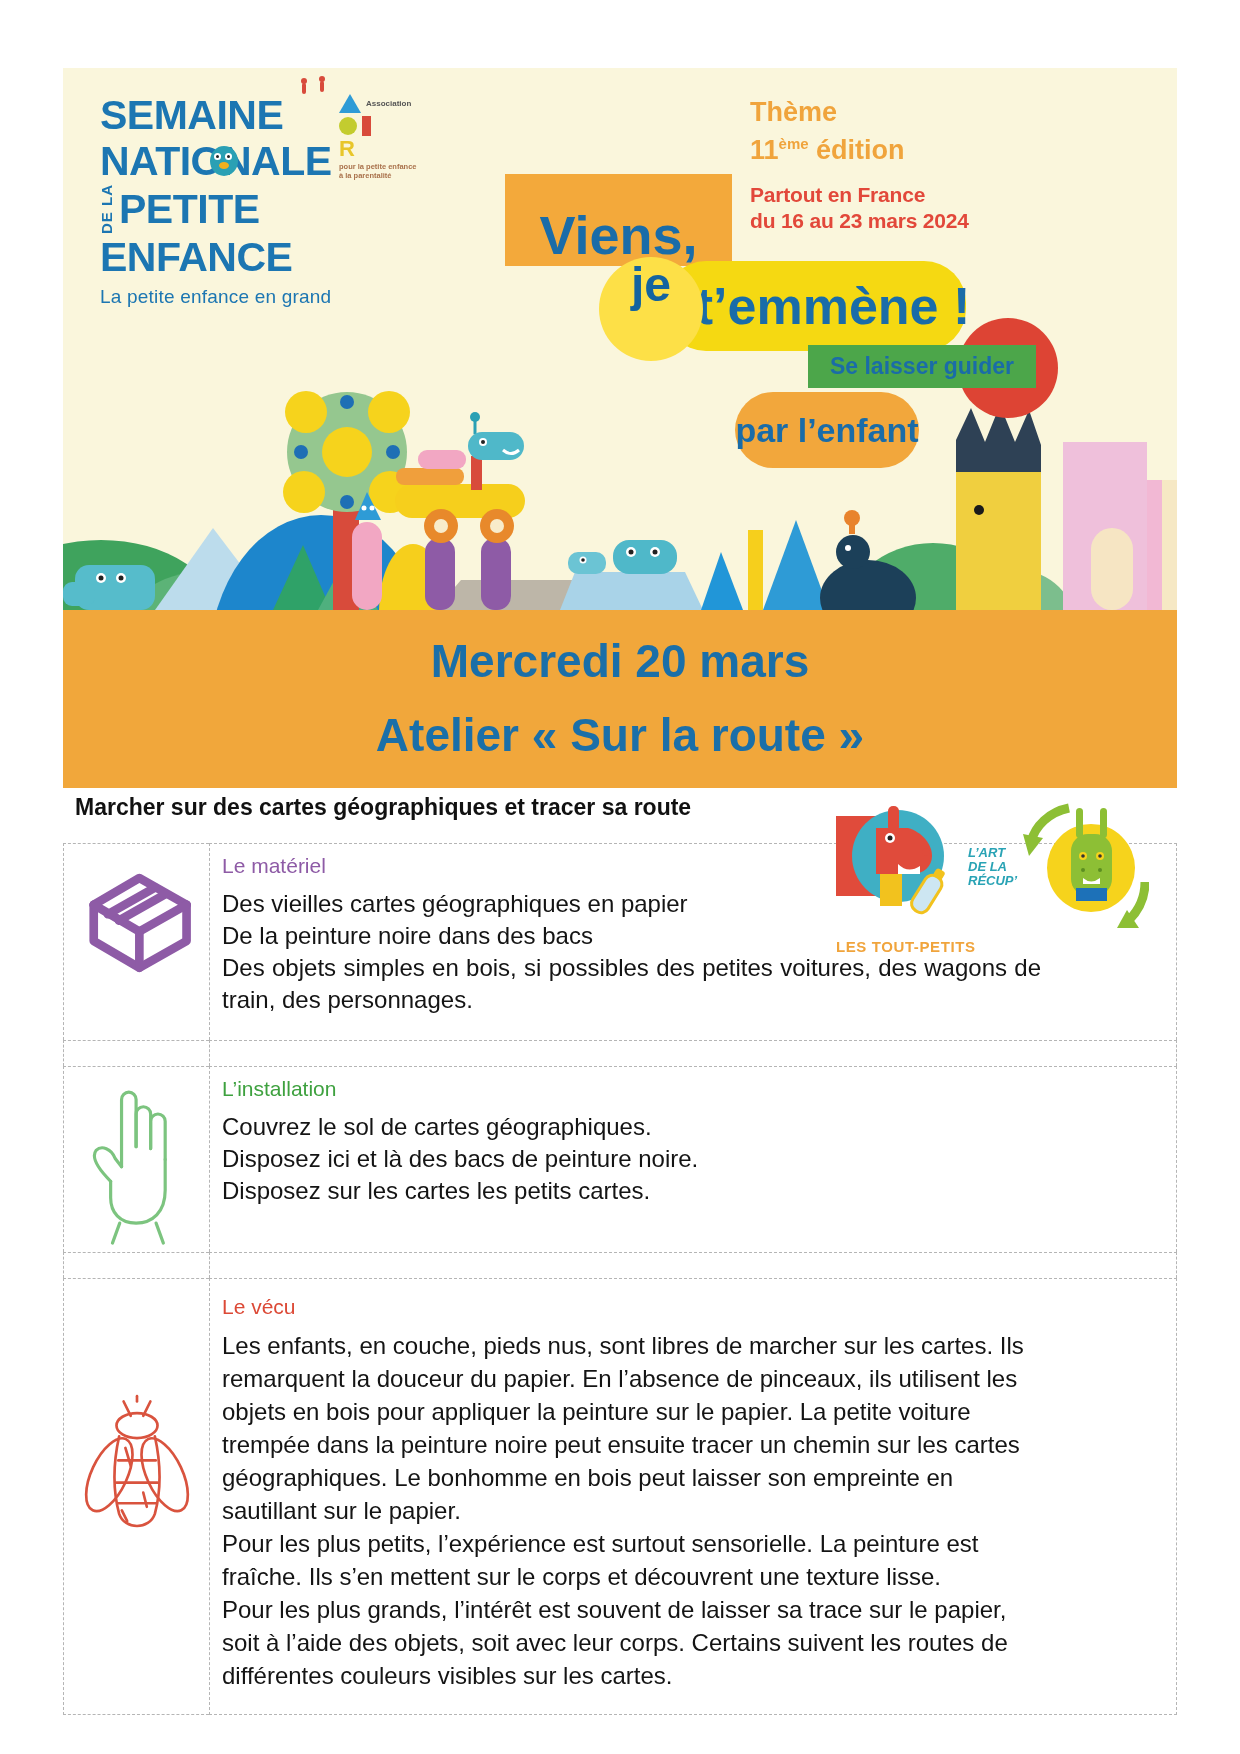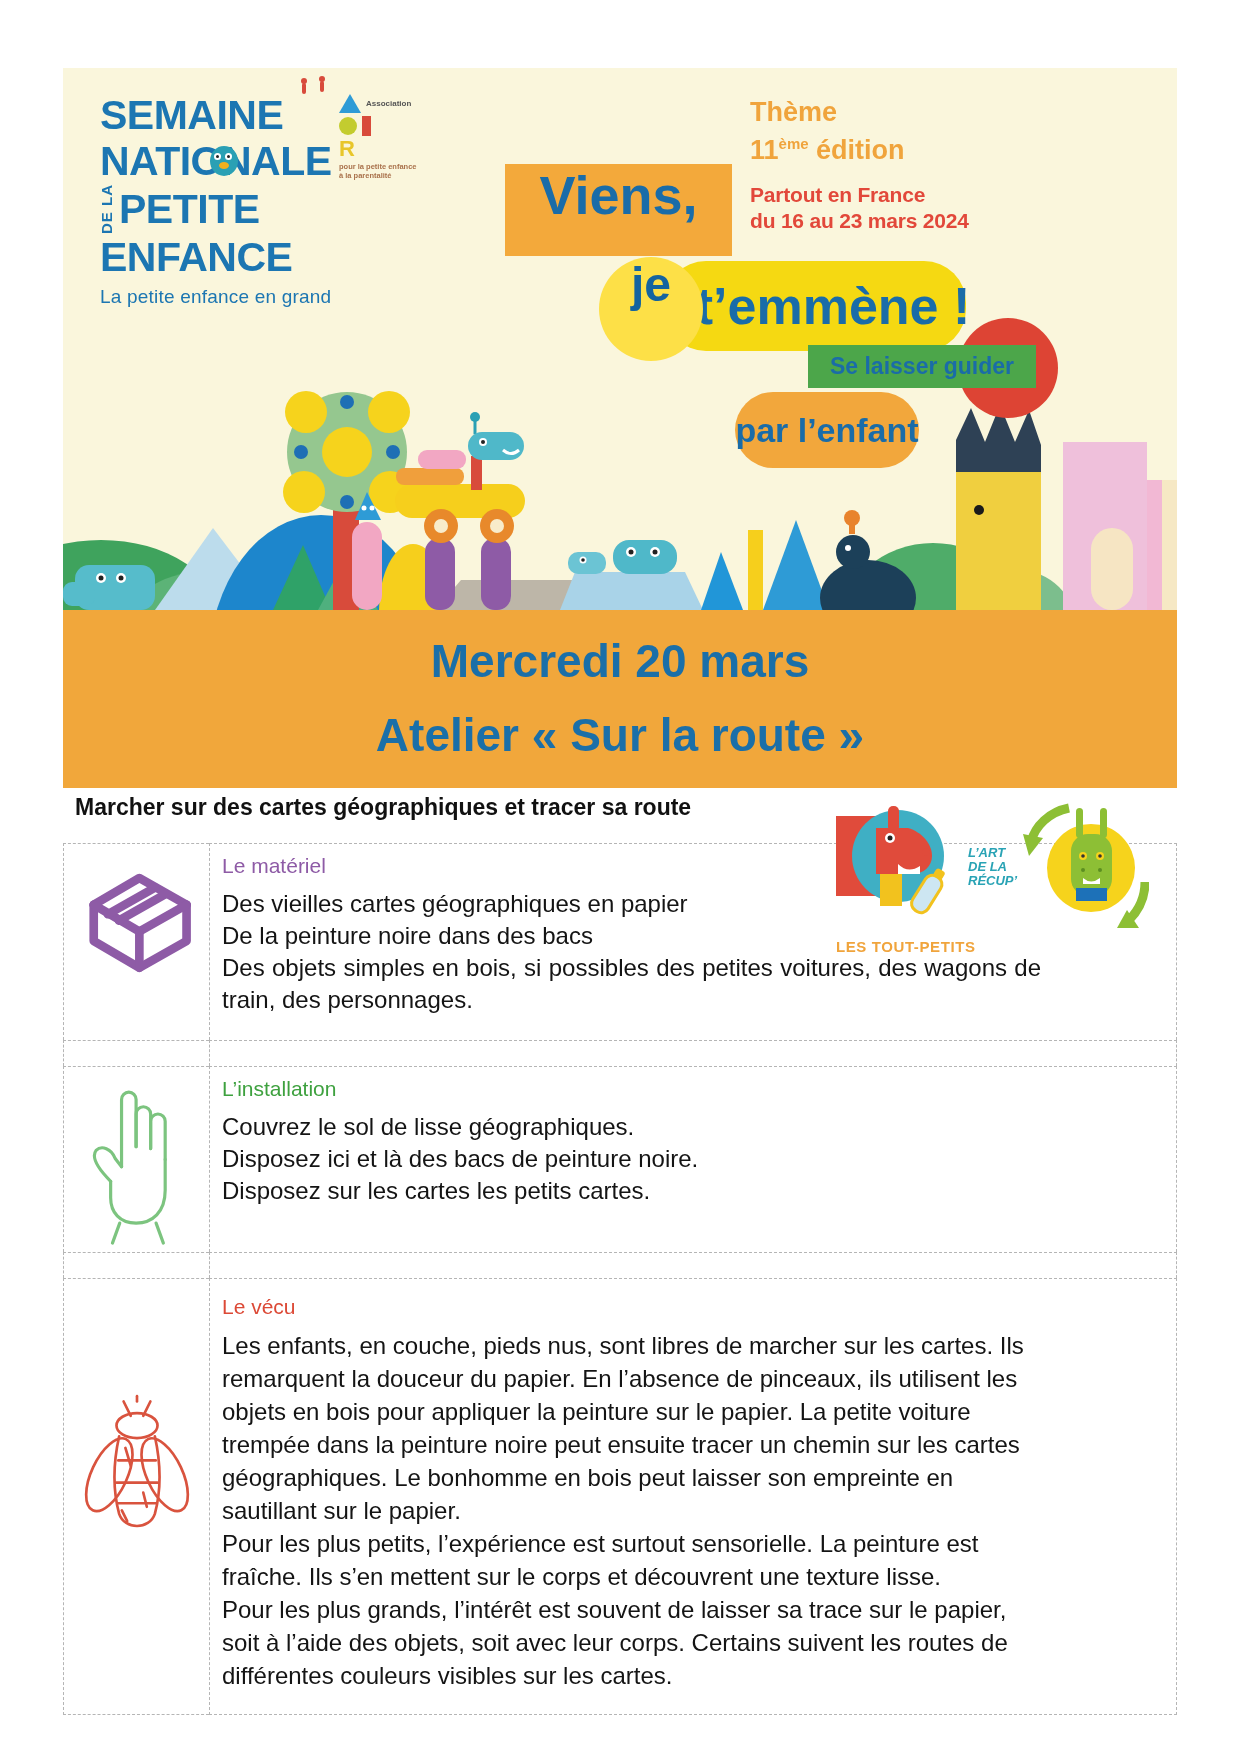--- a/index.html
+++ b/index.html
@@ -33,21 +33,21 @@
   .rletter{font-size:22px;font-weight:900;color:#E8C62B;line-height:20px;}
   .assoc-sub{font-size:7.5px;font-weight:bold;color:#A9714B;line-height:9px;margin-top:3px;}
 
   .theme-block{position:absolute;left:687px;top:28px;z-index:5;}
   .theme-label{font-size:27px;font-weight:bold;color:#F0A43C;line-height:32px;}
   .edition{font-size:27px;font-weight:bold;color:#F0A43C;line-height:32px;}
   .edition sup{font-size:15px;vertical-align:super;}
   .loc{font-size:21px;font-weight:bold;color:#E2483A;line-height:26px;margin-top:16px;letter-spacing:-0.2px;}
   .dates{font-size:21px;font-weight:bold;color:#E2483A;line-height:26px;letter-spacing:-0.2px;}
 
-  .viens-box{position:absolute;left:442px;top:96px;width:227px;height:92px;background:#F3A93B;display:flex;align-items:flex-start;justify-content:center;z-index:2;}
+  .viens-box{position:absolute;left:442px;top:106px;width:227px;height:92px;background:#F3A93B;display:flex;align-items:flex-end;justify-content:center;z-index:2;}
   .viens-box span{font-size:54px;font-weight:bold;color:#1A6CA8;}
   .je-circle{position:absolute;left:536px;top:189px;width:104px;height:104px;border-radius:50%;background:#fde047;display:flex;align-items:flex-start;justify-content:center;z-index:3;}
   .je-circle span{font-size:48px;font-weight:bold;color:#15649F;}
   .emmene-box{position:absolute;left:601px;top:193px;width:302px;height:90px;background:#F5D912;border-radius:42px;display:flex;align-items:center;justify-content:center;padding-left:36px;box-sizing:border-box;z-index:2;}
   .emmene-box span{font-size:52px;font-weight:bold;color:#1A6CA8;white-space:nowrap;}
   .red-circle{position:absolute;left:895px;top:250px;width:100px;height:100px;border-radius:50%;background:#DD4434;z-index:1;}
   .guider-box{position:absolute;left:745px;top:277px;width:228px;height:43px;background:#4CA64A;display:flex;align-items:center;justify-content:center;z-index:2;}
   .guider-box span{font-size:23px;font-weight:bold;color:#1A6CA8;}
   .enfant-box{position:absolute;left:672px;top:324px;width:184px;height:76px;background:#F2A73C;border-radius:38px;display:flex;align-items:center;justify-content:center;z-index:3;}
   .enfant-box span{font-size:34px;font-weight:bold;color:#1A6CA8;}
@@ -286,21 +286,21 @@
           <path d="M54,70 L54,34 a8,8 0 0 1 16,0 L70,72"></path>
           <path d="M70,72 L70,42 a8,8 0 0 1 16,0 L86,84"></path>
           <path d="M86,84 L86,118 C86,142 72,154 54,154 C36,154 26,142 26,126 L26,108"></path>
           <path d="M26,108 C14,96 4,82 10,74 C16,68 27,72 31,83 L38,92"></path>
           <path d="M36,154 L28,176 M76,154 L84,176"></path>
         </g>
       </svg>
     </div>
     <div class="cell last-col content-cell">
       <div class="sec-title t-installation">L’installation</div>
-      <div class="body-line">Couvrez le sol de lisse géographiques.</div>
+      <div class="body-line">Couvrez le sol de cartes géographiques.</div>
       <div class="body-line">Disposez ici et là des bacs de peinture noire.</div>
       <div class="body-line">Disposez sur les cartes les petits cartes.</div>
     </div>
 
     <div class="cell"></div>
     <div class="cell last-col"></div>
 
     <div class="cell last-row icon-cell">
       <svg width="116" height="170" viewBox="0 0 130 170" style="margin-top:108px">
         <g stroke="#D9533E" stroke-width="3" fill="none" stroke-linecap="round">

